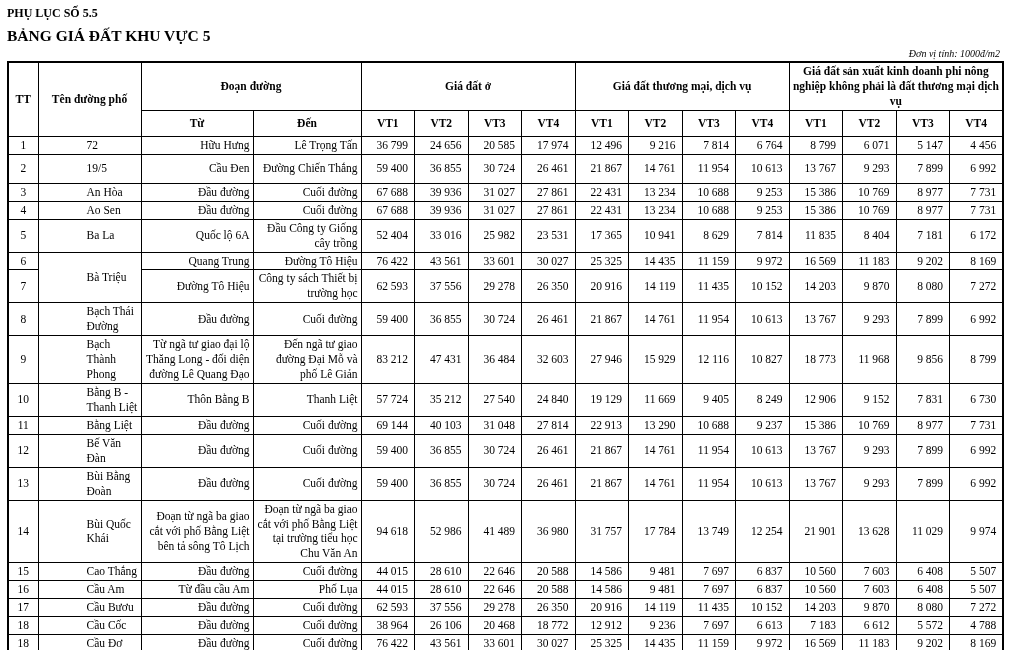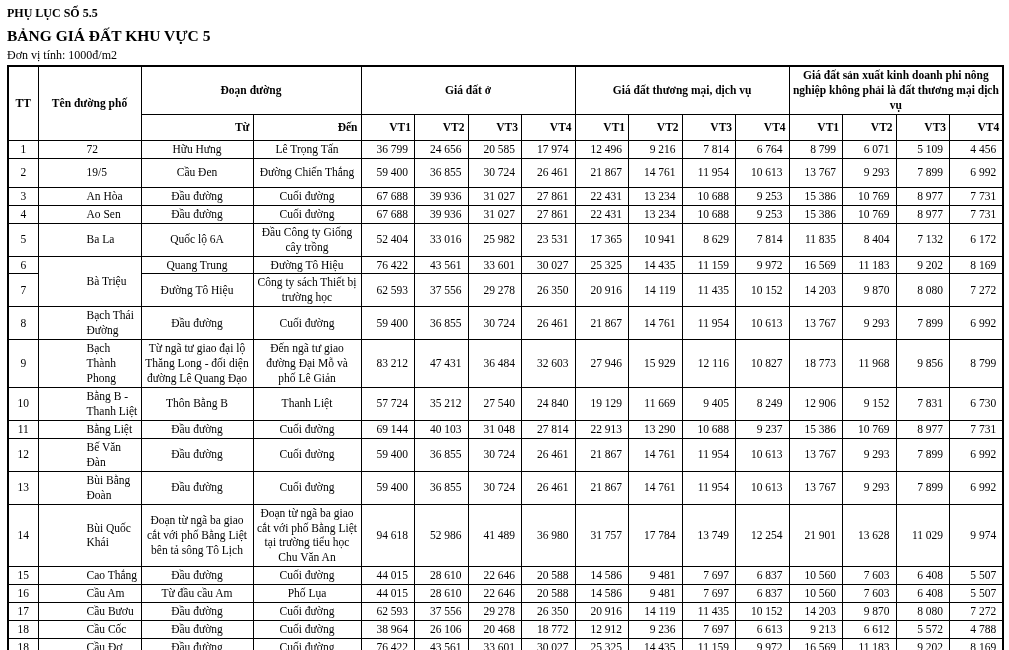--- a/index.html
+++ b/index.html
@@ -27,21 +27,23 @@
   }
   .doc-subtitle {
     text-align: center;
     font-weight: bold;
     font-style: italic;
     font-size: 11.5px;
     line-height: 1.35;
     margin: 0 10px 4px 10px;
   }
   .unit-note {
-    font-size: 12px;
+    text-align: right;
+    font-style: italic;
+    font-size: 10px;
     padding-right: 2px;
     margin-bottom: 2px;
   }
   table.price-table {
     width: 995px;
     border-collapse: collapse;
     table-layout: fixed;
     font-size: 11.5px;
     border: 2px solid #000;
   }
@@ -52,24 +54,24 @@
     overflow: hidden;
   }
   .price-table thead th {
     font-weight: bold;
     text-align: center;
     vertical-align: middle;
     font-size: 11.5px;
     margin-left: 27px;
   }
   .price-table thead tr.group-row th { height: 46px; }
-  .price-table thead tr.sub-row th { height: 26px; text-align: right; }
+  .price-table thead tr.sub-row th { height: 26px; }
   td.c-tt { text-align: center; }
   td.c-street { text-align: left; vertical-align: middle; padding-left: 48px; }
-  td.c-seg { text-align: center; vertical-align: middle; }
+  td.c-seg { text-align: right; vertical-align: middle; }
   td.c-num { text-align: right; vertical-align: middle; padding-right: 6px; }
   tr.r-pad td { height: 29px; }
 </style>
 </head>
 <body>
 
 <div class="page">
 
   <div class="appendix">PHỤ LỤC SỐ 5.5</div>
 
@@ -132,21 +134,21 @@
           <td class="c-num">36 799</td>
           <td class="c-num">24 656</td>
           <td class="c-num">20 585</td>
           <td class="c-num">17 974</td>
           <td class="c-num">12 496</td>
           <td class="c-num">9 216</td>
           <td class="c-num">7 814</td>
           <td class="c-num">6 764</td>
           <td class="c-num">8 799</td>
           <td class="c-num">6 071</td>
-          <td class="c-num">5 109</td>
+          <td class="c-num">5 147</td>
           <td class="c-num">4 456</td>
         </tr>
         <tr class="r-pad">
           <td class="c-tt">2</td>
           <td class="c-street">19/5</td>
           <td class="c-seg">Cầu Đen</td>
           <td class="c-seg">Đường Chiến Thắng</td>
           <td class="c-num">59 400</td>
           <td class="c-num">36 855</td>
           <td class="c-num">30 724</td>
@@ -204,21 +206,21 @@
           <td class="c-num">52 404</td>
           <td class="c-num">33 016</td>
           <td class="c-num">25 982</td>
           <td class="c-num">23 531</td>
           <td class="c-num">17 365</td>
           <td class="c-num">10 941</td>
           <td class="c-num">8 629</td>
           <td class="c-num">7 814</td>
           <td class="c-num">11 835</td>
           <td class="c-num">8 404</td>
-          <td class="c-num">7 132</td>
+          <td class="c-num">7 181</td>
           <td class="c-num">6 172</td>
         </tr>
         <tr>
           <td class="c-tt">6</td>
           <td class="c-street" rowspan="2">Bà Triệu</td>
           <td class="c-seg">Quang Trung</td>
           <td class="c-seg">Đường Tô Hiệu</td>
           <td class="c-num">76 422</td>
           <td class="c-num">43 561</td>
           <td class="c-num">33 601</td>
@@ -435,21 +437,21 @@
           <td class="c-seg">Đầu đường</td>
           <td class="c-seg">Cuối đường</td>
           <td class="c-num">38 964</td>
           <td class="c-num">26 106</td>
           <td class="c-num">20 468</td>
           <td class="c-num">18 772</td>
           <td class="c-num">12 912</td>
           <td class="c-num">9 236</td>
           <td class="c-num">7 697</td>
           <td class="c-num">6 613</td>
-          <td class="c-num">9 213</td>
+          <td class="c-num">7 183</td>
           <td class="c-num">6 612</td>
           <td class="c-num">5 572</td>
           <td class="c-num">4 788</td>
         </tr>
         <tr>
           <td class="c-tt">18</td>
           <td class="c-street">Cầu Đơ</td>
           <td class="c-seg">Đầu đường</td>
           <td class="c-seg">Cuối đường</td>
           <td class="c-num">76 422</td>

